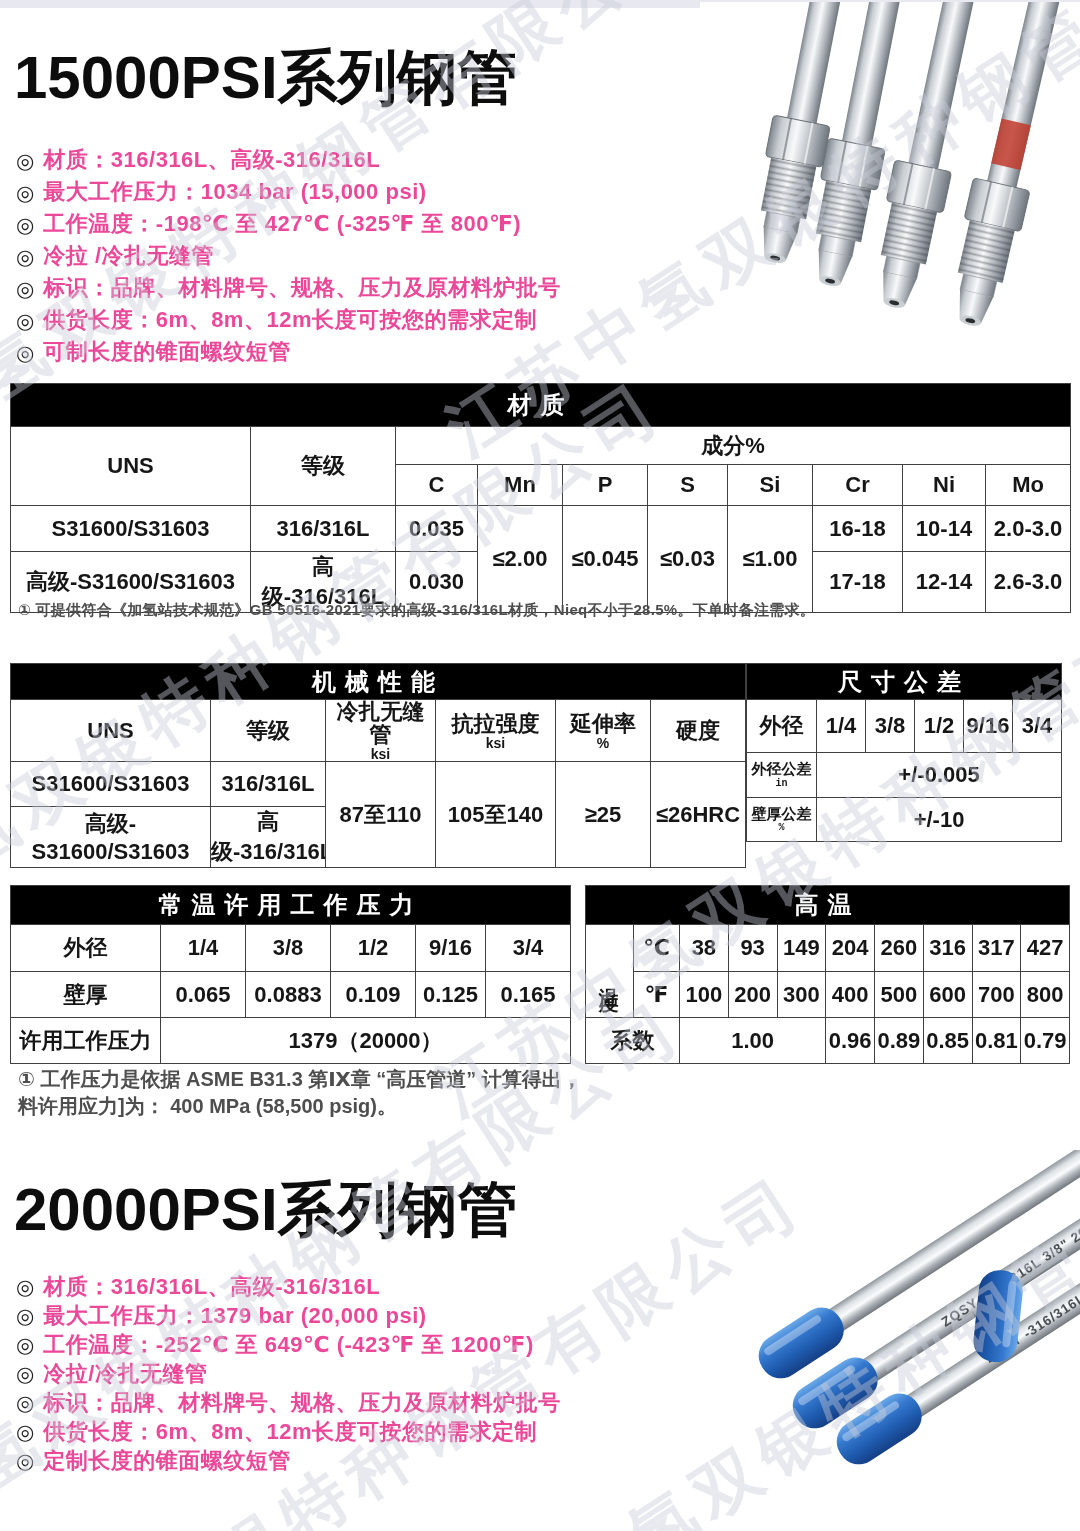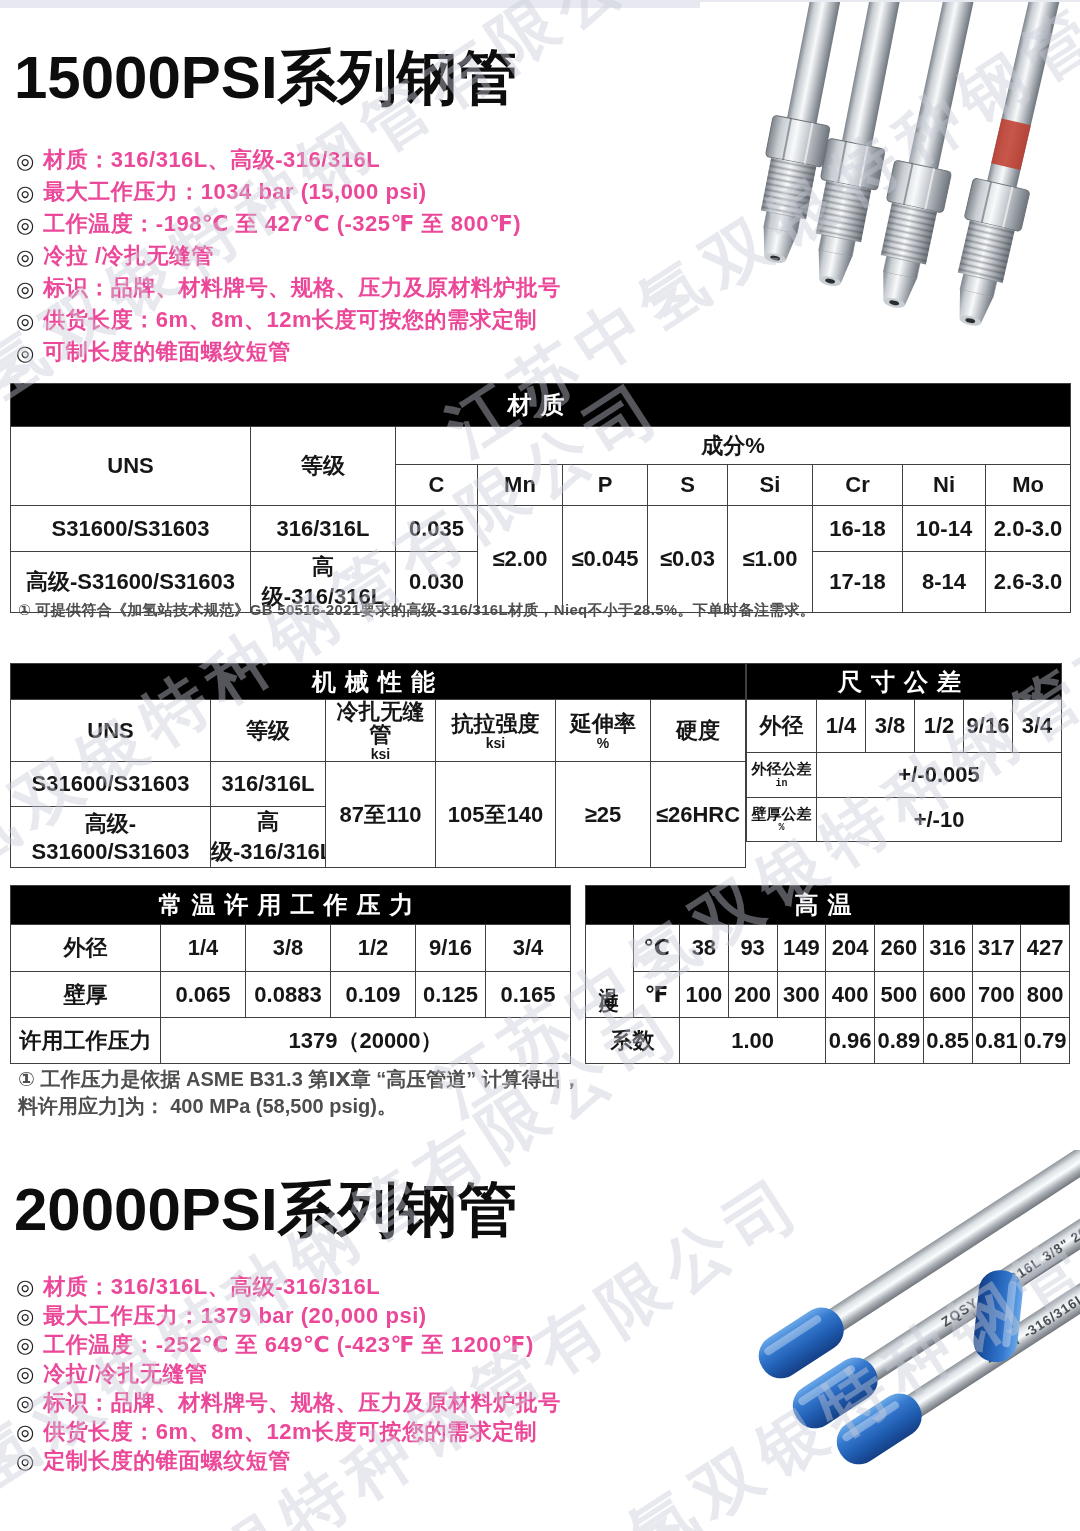--- a/index.html
+++ b/index.html
@@ -195,21 +195,21 @@
       <td rowspan="2">≤1.00</td>
       <td>16-18</td>
       <td>10-14</td>
       <td>2.0-3.0</td>
     </tr>
     <tr class="r-h45">
       <td>高级-S31600/S31603</td>
       <td>高级-316/316L</td>
       <td>0.030</td>
       <td>17-18</td>
-      <td>8-14</td>
+      <td>12-14</td>
       <td>2.6-3.0</td>
     </tr>
   </tbody>
     </table>
 
   <div class="note note1">① 可提供符合《加氢站技术规范》GB 50516-2021要求的高级-316/316L材质，Nieq不小于28.5%。下单时备注需求。</div>
 
   <table class="tbl tbl-mech">
     <colgroup>
       <col style="width:200px">

